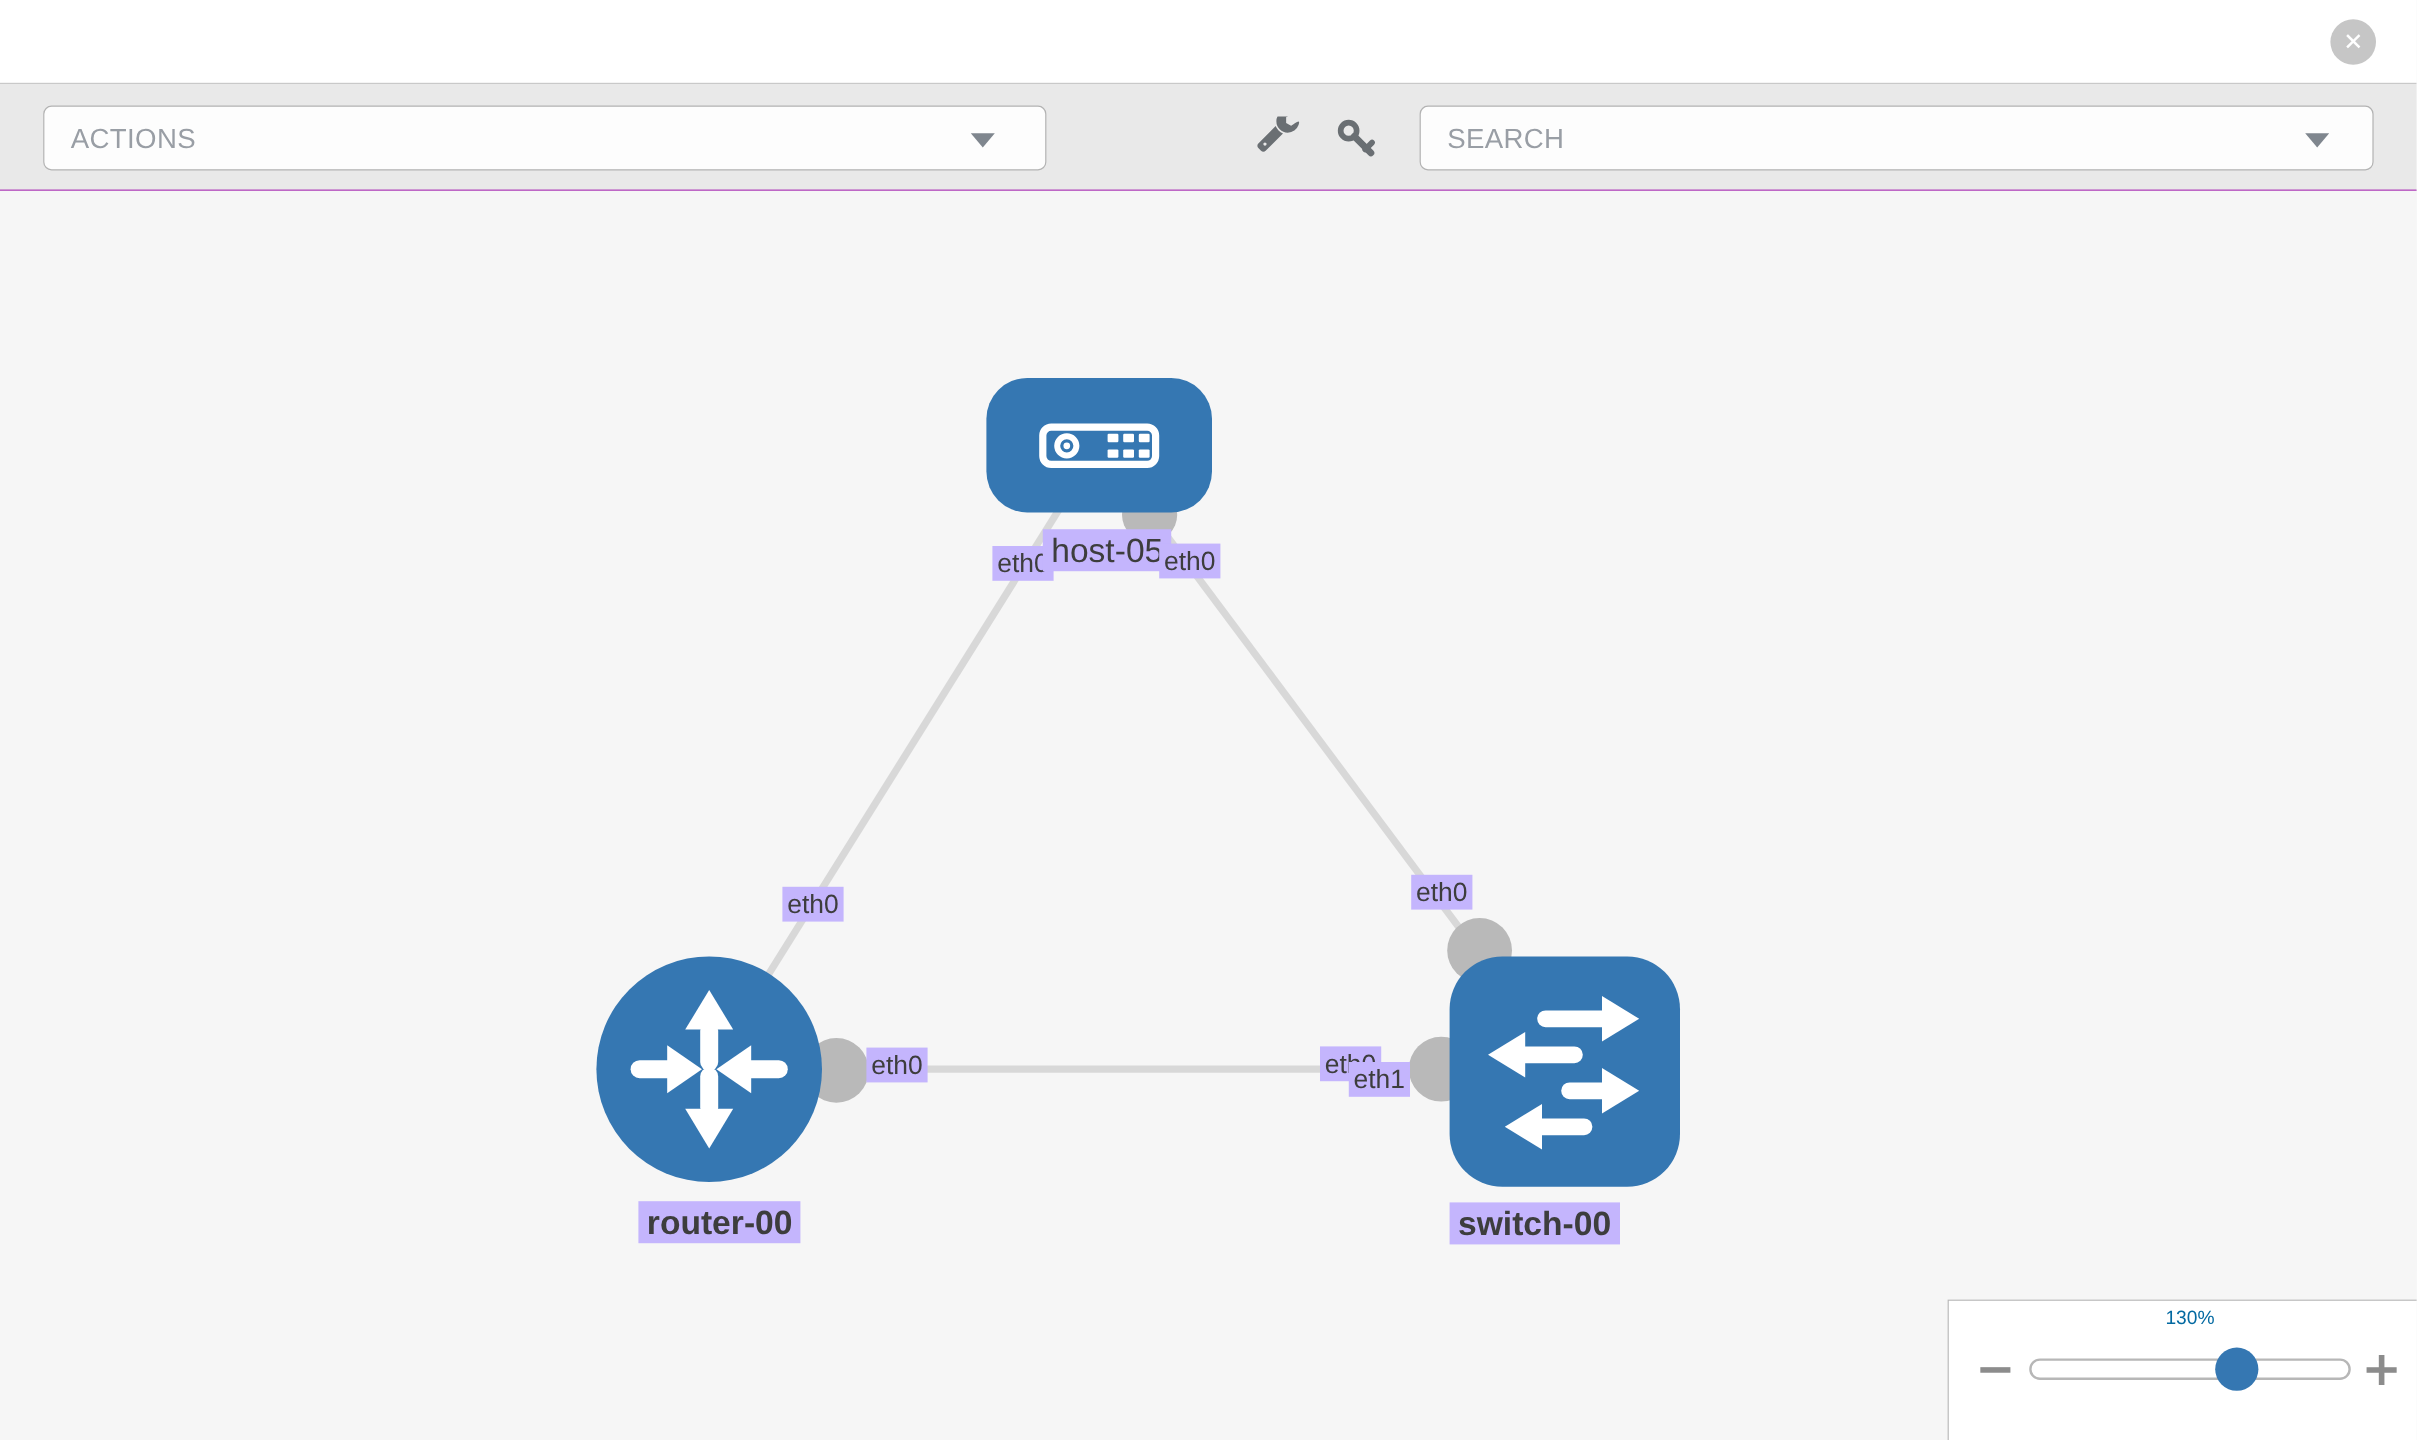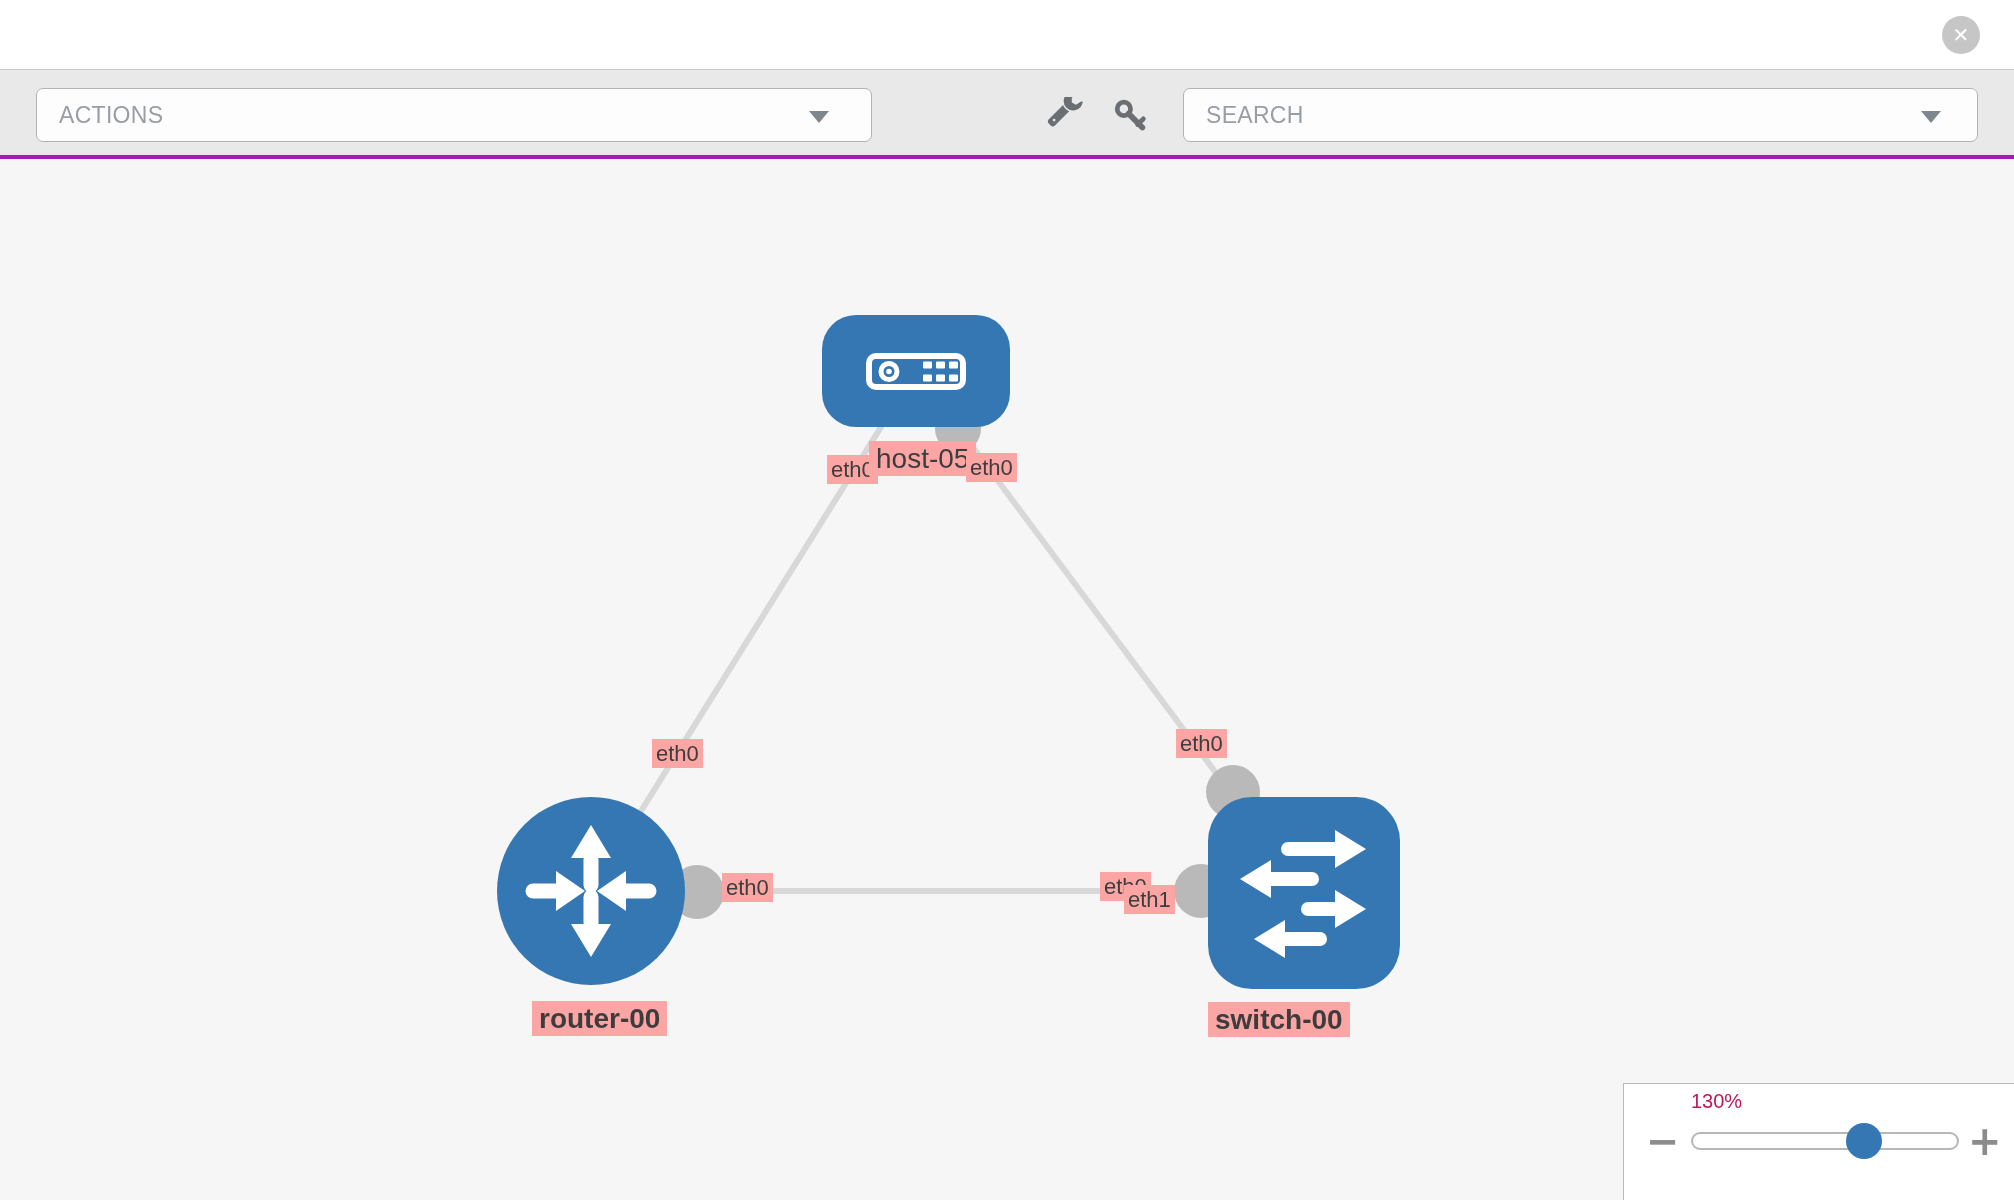--- a/index.html
+++ b/index.html
@@ -18,21 +18,21 @@
   }
   .close-btn{
     position:absolute;left:1942px;top:16px;width:38px;height:38px;border-radius:50%;
     background:#c6c6c6;color:#ffffff;text-align:center;line-height:38px;
     font-size:20px;font-weight:bold;cursor:pointer;
     font-family:"DejaVu Sans","Liberation Sans",sans-serif;
   }
   
   .toolbar{
     position:absolute;left:0;top:70px;width:2014px;height:89px;background:#e9e9e9;
-    border-bottom:4px solid #a21caf;box-sizing:border-box;
+    border-bottom:1px solid #a21caf;box-sizing:border-box;
   }
   .select-box{
     position:absolute;top:18px;height:54px;background:#fdfdfd;border:1px solid #b3b3b3;
     border-radius:7px;box-sizing:border-box;cursor:pointer;
   }
   .select-box .label{
     position:absolute;left:22px;top:0;line-height:52px;font-size:23px;color:#999ea5;
     letter-spacing:.3px;white-space:nowrap;
   }
   .caret{
@@ -44,31 +44,31 @@
   .tool-icon svg{width:100%;height:100%;display:block;}
   
   .canvas{position:absolute;left:0;top:159px;width:2014px;height:1041px;background:#f6f6f6;}
   .edges{position:absolute;left:0;top:0;}
   .node{position:absolute;background:#3577b2;cursor:pointer;}
   .node svg{width:100%;height:100%;display:block;}
   .node-host{left:822px;top:156px;width:188px;height:112px;border-radius:34px;}
   .node-router{left:497px;top:638px;width:188px;height:188px;border-radius:50%;}
   .node-switch{left:1208px;top:638px;width:192px;height:192px;border-radius:44px;}
   .chip{
-    position:absolute;background:#fca5a5;color:#3d3d3d;font-size:22px;line-height:27px;
+    position:absolute;background:#c4b5fd;color:#3d3d3d;font-size:22px;line-height:27px;
     padding:1px 4px;white-space:nowrap;
   }
   .node-label{font-size:28px;line-height:33px;padding:1px 7px;}
   
   .zoom-panel{
     position:absolute;left:1623px;top:1083px;width:395px;height:121px;background:#ffffff;
     border:1px solid #b9b9b9;box-sizing:border-box;
   }
-  .zoom-level{position:absolute;left:67px;top:6px;width:268px;text-align:left;
-    font-size:20px;color:#be185d;}
+  .zoom-level{position:absolute;left:67px;top:6px;width:268px;text-align:center;
+    font-size:16px;color:#0369a1;}
   .zoom-track{
     position:absolute;left:67px;top:48px;width:268px;height:18px;background:#ffffff;
     border:2px solid #b7b7b7;border-radius:12px;box-sizing:border-box;cursor:pointer;
   }
   .zoom-handle{
     position:absolute;left:222px;top:39px;width:36px;height:36px;border-radius:50%;
     background:#3577b2;cursor:pointer;
   }
   .zoom-minus,.zoom-plus{
     position:absolute;top:37px;height:40px;line-height:40px;font-size:40px;font-weight:bold;

